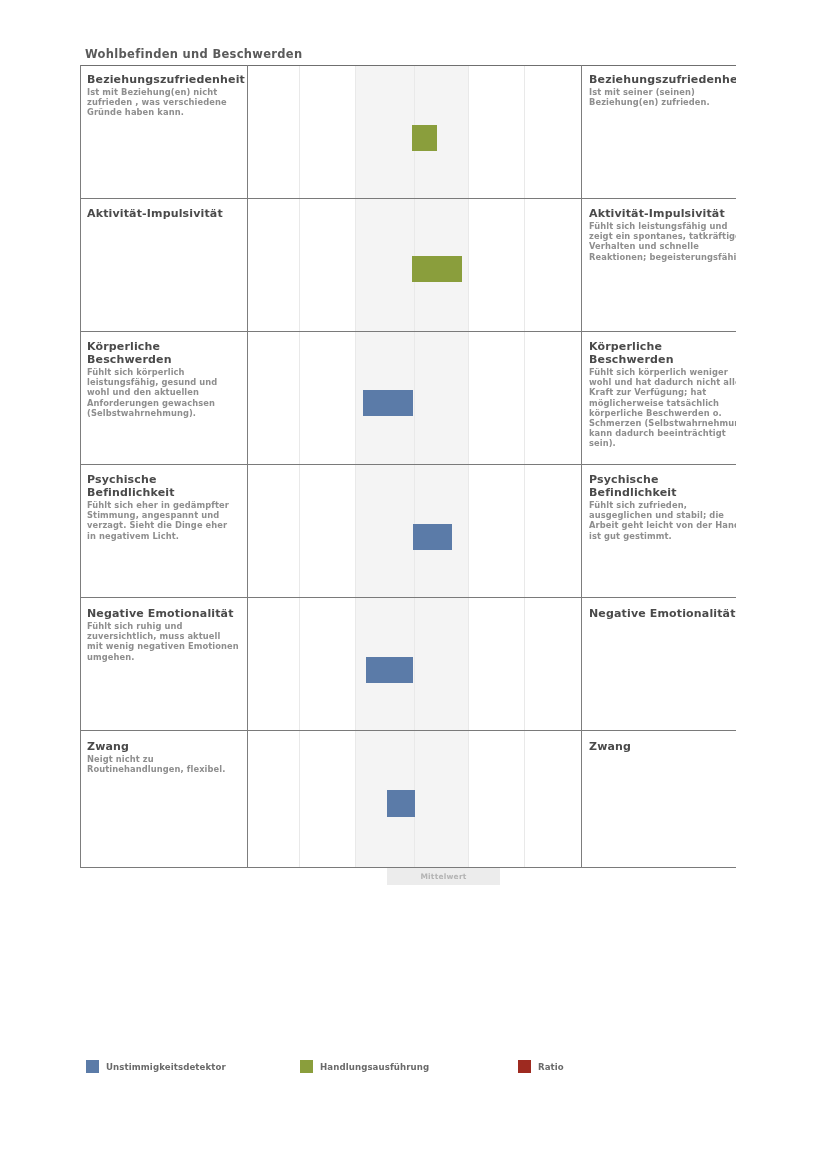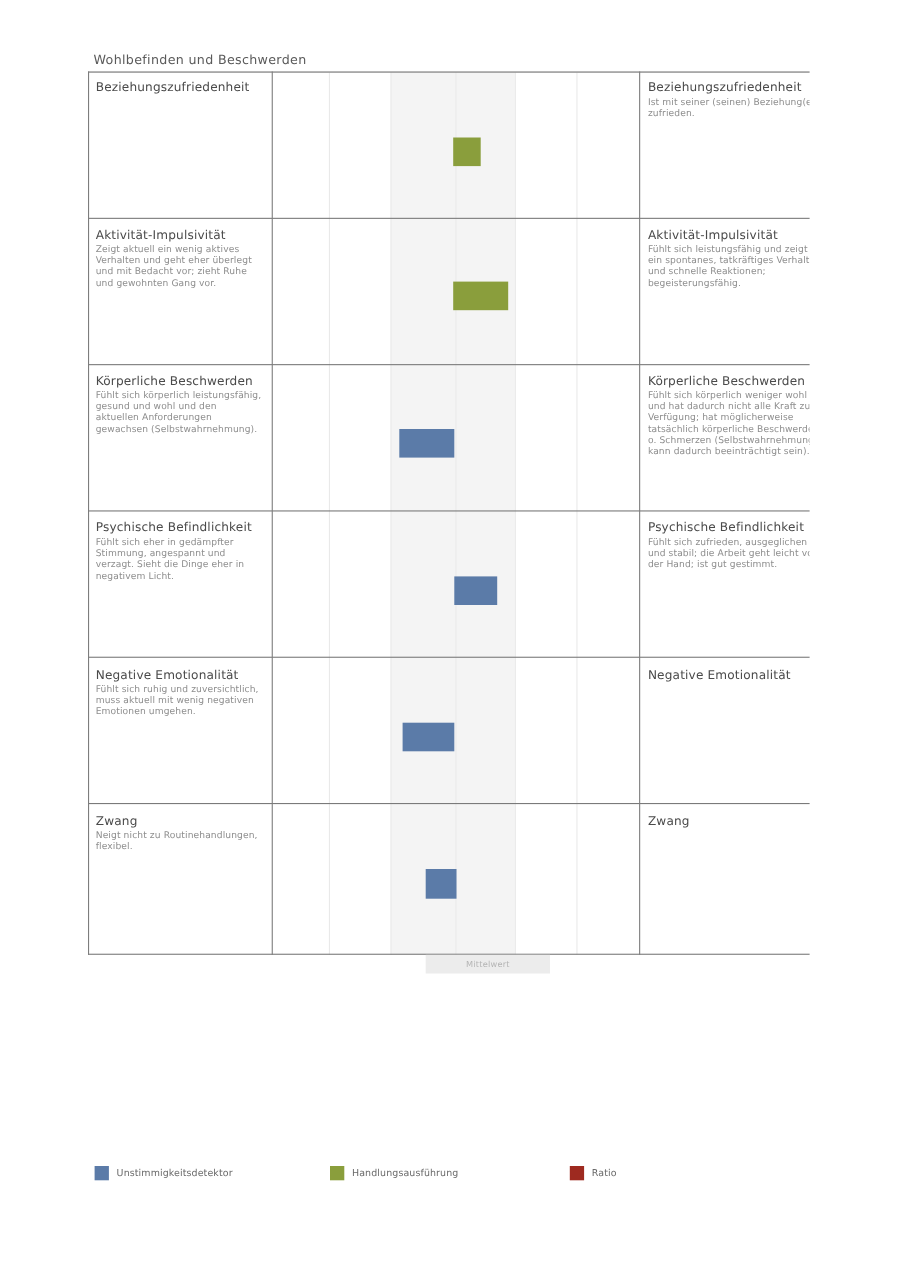--- a/index.html
+++ b/index.html
@@ -1,21 +1,21 @@
 <!DOCTYPE html>
 <html><head>
 <meta charset="utf-8">
 <style>
   html,body{margin:0;padding:0;}
   body{
     width:828px;height:1171px;background:#ffffff;
     font-family:"DejaVu Sans","Liberation Sans",sans-serif;
     -webkit-font-smoothing:antialiased;
   }
-  .page{position:relative;width:736px;height:1171px;overflow:hidden;}
+  .page{position:relative;width:736px;height:1171px;overflow:hidden;font-weight:bold;}
 
   
   .title{
     position:absolute;left:85px;top:47px;
     font-size:11.5px;color:#5a5a5a;letter-spacing:.3px;
     white-space:nowrap;
   }
 
   
   .table{
@@ -97,29 +97,29 @@
   <div class="bar" style="left:412px;top:256px;width:50px;height:26px;background:#8a9e3c;"></div>
   <div class="bar" style="left:363px;top:390px;width:50px;height:26px;background:#5b7ba8;"></div>
   <div class="bar" style="left:413px;top:524px;width:39px;height:26px;background:#5b7ba8;"></div>
   <div class="bar" style="left:366px;top:657px;width:47px;height:26px;background:#5b7ba8;"></div>
   <div class="bar" style="left:387px;top:790px;width:28px;height:27px;background:#5b7ba8;"></div>
 
   <div class="mean-label">Mittelwert</div>
 
   <div class="cell left" style="top:73px;">
     <div class="hd">Beziehungszufriedenheit</div>
+    <div class="bd">Ist mit Beziehung(en) nicht zufrieden , was verschiedene Gründe haben kann.</div>
   </div>
   <div class="cell right" style="top:73px;">
     <div class="hd">Beziehungszufriedenheit</div>
     <div class="bd">Ist mit seiner (seinen) Beziehung(en) zufrieden.</div>
   </div>
 
   <div class="cell left" style="top:207px;">
     <div class="hd">Aktivität-Impulsivität</div>
-    <div class="bd">Zeigt aktuell ein wenig aktives Verhalten und geht eher überlegt und mit Bedacht vor; zieht Ruhe und gewohnten Gang vor.</div>
   </div>
   <div class="cell right" style="top:207px;">
     <div class="hd">Aktivität-Impulsivität</div>
     <div class="bd">Fühlt sich leistungsfähig und zeigt ein spontanes, tatkräftiges Verhalten und schnelle Reaktionen; begeisterungsfähig.</div>
   </div>
 
   <div class="cell left" style="top:340px;">
     <div class="hd">Körperliche Beschwerden</div>
     <div class="bd">Fühlt sich körperlich leistungsfähig, gesund und wohl und den aktuellen Anforderungen gewachsen (Selbstwahrnehmung).</div>
   </div>

